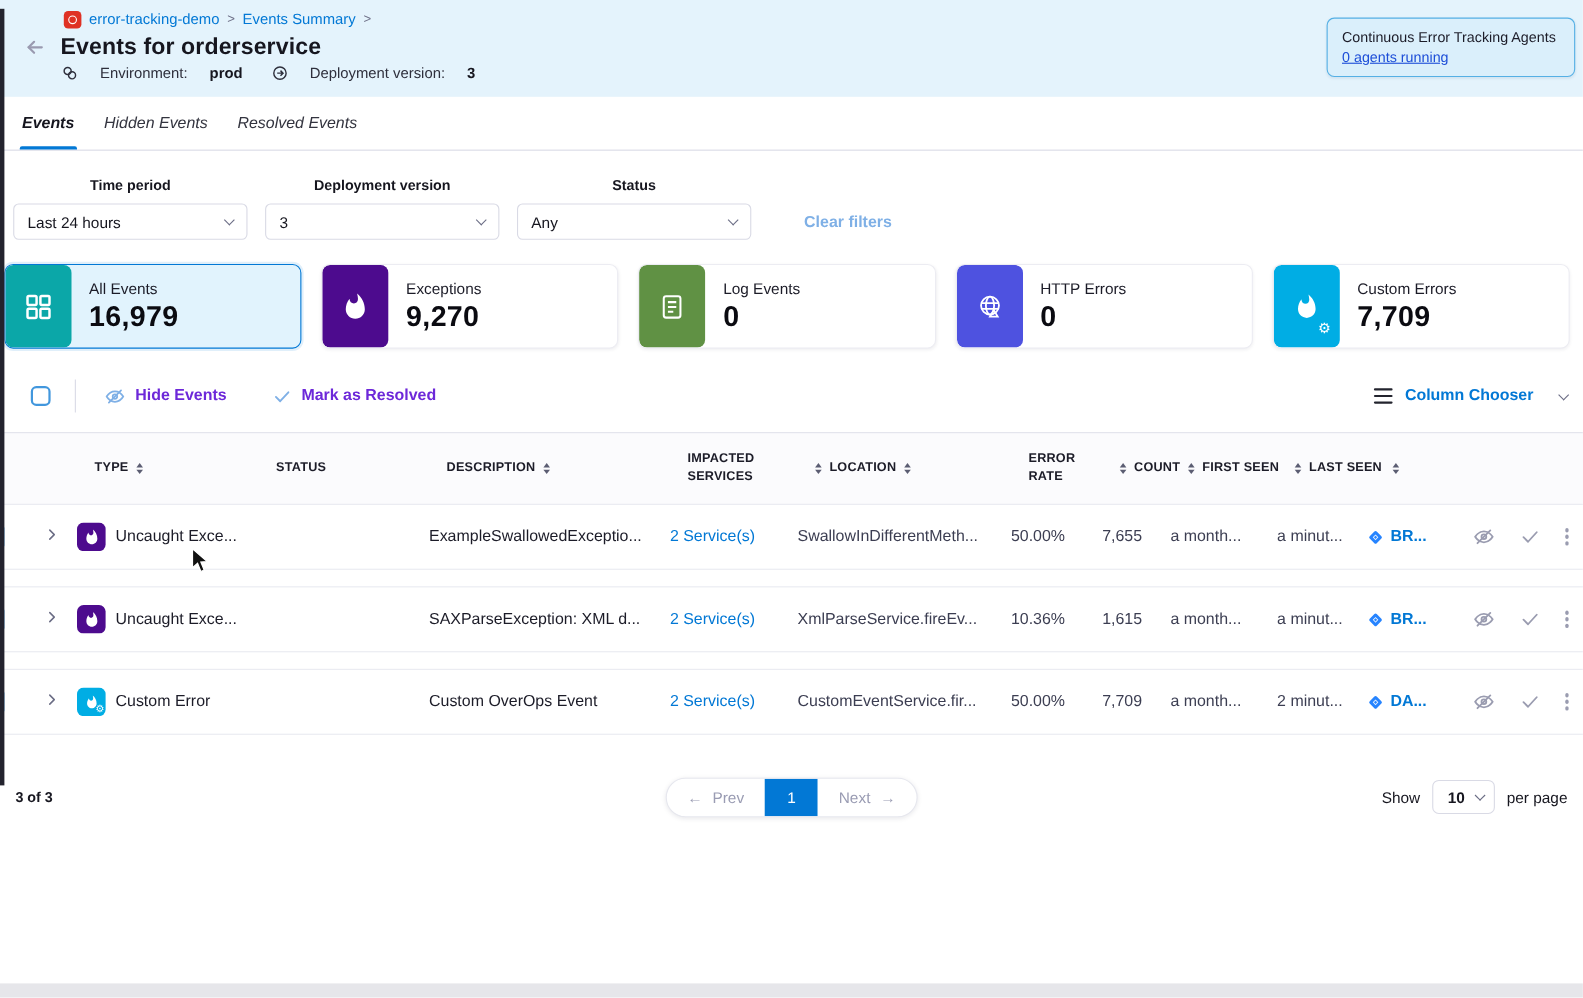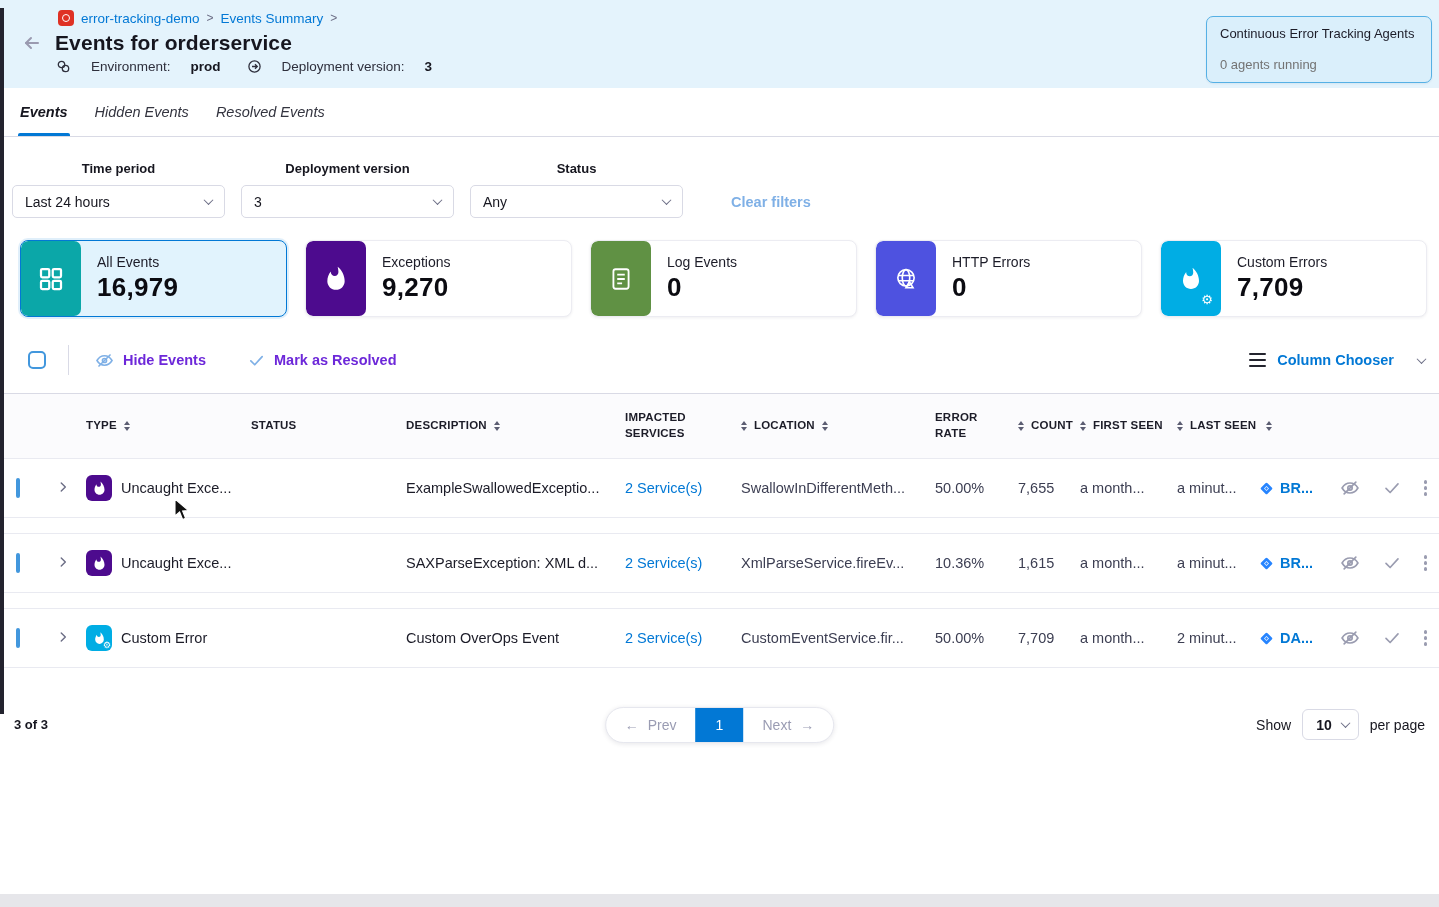--- a/index.html
+++ b/index.html
@@ -6,51 +6,51 @@
   html,body { margin:0; padding:0; }
   body {
     width:1439px; height:907px; position:relative; overflow:hidden;
     background:#fff; font-family:"Liberation Sans", sans-serif; color:#1c1c28;
   }
   .left-strip { position:absolute; left:0; top:8px; width:4px; height:706px; background:#23232e; z-index:9; }
   .bottom-strip { position:absolute; left:0; bottom:0; width:100%; height:13px; background:#e6e6ea; }
 
   
   .topbar { height:88px; background:#e4f3fc; padding:10px 16px 0 22px; position:relative; }
-  .breadcrumb { display:flex; align-items:center; gap:7px; font-size:13.5px;padding-left:36px; }
+  .breadcrumb { display:flex; gap:7px; font-size:13.5px;padding-left:36px; }
   .crumb-icon { width:16px; height:16px; border-radius:4px; background:#df3124; display:inline-flex; align-items:center; justify-content:center; }
   .crumb-icon span { width:8px; height:8px; border:1.7px solid #fff; border-radius:50%; display:block; }
   .crumb-link { color:#0278d5; cursor:pointer; }
   .crumb-sep { color:#6b6d85; font-size:12px; }
   .title-row { display:flex; align-items:center; gap:13px; margin-top:5px; }
   .back-arrow { width:20px; height:20px; flex:0 0 auto; }
   .page-title { font-size:21px; font-weight:bold; color:#16161f; margin:0; letter-spacing:.1px; }
   .meta-row { display:flex; align-items:center; gap:26px; margin-top:4px; padding-left:34px; font-size:13.5px; color:#2e2f3c; }
   .meta-item { display:flex; align-items:flex-end; gap:20px; }
   .meta-item b { color:#16161f; }
   .agents-box { position:absolute; right:7px; top:16px; width:226px; background:#daeffb; border:1px solid #55b0e5; border-radius:7px; padding:9px 13px 10px; box-shadow:0 1px 2px rgba(30,80,120,.08); }
   .agents-title { font-size:13px; color:#1c1c28; }
-  .agents-link { font-size:13px; color:#737373; margin-top:16px; cursor:pointer; }
+  .agents-link { font-size:13px; color:#1d4ed8; margin-top:3px; cursor:pointer;text-decoration:underline; }
 
   
   .tabs { height:49px; background:#fff; border-bottom:1px solid #d9dae5; display:flex; align-items:stretch; padding:0 18px; gap:23px; }
   .tab { display:flex; align-items:center; font-size:14.5px; color:#33343f; position:relative; cursor:pointer; padding:0 2px;font-style:italic; }
   .tab.active { font-weight:bold; color:#16161f; }
   .tab.active::after { content:''; position:absolute; left:0; right:0; bottom:0; height:3px; background:#0278d5; border-radius:2px 2px 0 0; }
 
   
   .filters { display:flex; align-items:flex-end; padding:24px 16px 8px 12px; gap:16px; }
   .filter-group { width:213px; }
   .filter-label { font-size:13px; font-weight:bold; color:#16161f; margin-bottom:9px;text-align:center; }
   .select { height:33px; background:#fff; border:1px solid #d9dae5; border-radius:5px; display:flex; align-items:center; justify-content:space-between; padding:0 12px; font-size:14px; color:#16161f; cursor:pointer; }
   .chev { width:7px; height:7px; border-right:1.6px solid #6b6d85; border-bottom:1.6px solid #6b6d85; transform:rotate(45deg) translate(-1px,-1px); flex:0 0 auto; }
   .clear-filters { margin-left:32px; margin-bottom:8px; font-size:14.5px; font-weight:bold; color:#7fb0e6; cursor:pointer; }
 
   
-  .cards { display:flex; gap:18px; padding:14px 12px 0 20px;justify-content:space-between; }
+  .cards { display:flex; gap:18px; padding:14px 12px 0 4px;justify-content:space-between; }
   .card { flex:1; height:77px; background:#fff; border:1px solid #ececf2; border-radius:8px; display:flex; overflow:hidden; box-shadow:0 1px 3px rgba(25,25,60,.07); cursor:pointer; }
   .card.selected { background:#e1f3fd; border:1.5px solid #0278d5; box-shadow:0 0 0 2px rgba(2,120,213,.12); }
   .card-icon-block { width:60px; flex:0 0 auto; border-radius:7px; display:flex; align-items:center; justify-content:center; }
   .card-body { display:flex; flex-direction:column; justify-content:center; padding:6px 16px; gap:2px; }
   .card-label { font-size:14px; color:#1c1c28; }
   .card-value { font-size:26px; font-weight:bold; color:#0b0b11; letter-spacing:.3px; }
   .gear-glyph { position:absolute; right:8px; bottom:10px; color:#fff; font-size:13px; line-height:1; font-family:"DejaVu Sans", sans-serif; }
 
   
   .toolbar { display:flex; align-items:center; padding:28px 14px 18px 28px; }
@@ -77,21 +77,21 @@
   .sort::after  { content:''; border-left:3.6px solid transparent; border-right:3.6px solid transparent; border-top:4.6px solid #5b5d72; }
 
   .col-check{width:40px;flex:0 0 auto;} .col-exp{width:30px;flex:0 0 auto;}
   .col-type{width:165px;flex:0 0 auto;} .col-status{width:155px;flex:0 0 auto;}
   .col-desc{width:219px;flex:0 0 auto;} .col-svc{width:116px;flex:0 0 auto;}
   .col-loc{width:194px;flex:0 0 auto;} .col-rate{width:83px;flex:0 0 auto;}
   .col-count{width:62px;flex:0 0 auto;} .col-first{width:97px;flex:0 0 auto;}
   .col-last{width:82px;flex:0 0 auto;} .col-ticket{width:81px;flex:0 0 auto;}
   .col-actions{flex:1;display:flex;justify-content:flex-end;gap:23px;padding-right:13px;align-items:center;}
 
-  .trow { display:flex; align-items:center; height:60px; background:#fff; border-top:1px solid #e9eaf1; border-bottom:1px solid #e9eaf1; margin-bottom:15px; padding-left:16px; font-size:14.5px; }
+  .trow { display:flex; align-items:center; height:60px; background:#fff; border-top:1px solid #e9eaf1; border-bottom:1px solid #e9eaf1; margin-bottom:15px; font-size:14.5px; }
   .trow .cell { white-space:nowrap; overflow:hidden; text-overflow:clip; padding-right:10px; }
   .type-wrap { display:flex; align-items:center; gap:9px; }
   .type-icon { width:26px; height:26px; border-radius:6px; display:flex; align-items:center; justify-content:center; position:relative; flex:0 0 auto; }
   .type-icon .gear-glyph { right:1px; bottom:1px; font-size:9px; }
   .c-dark { color:#1c1c28; } .c-grey { color:#3c3e52; }
   .c-link { color:#0278d5; cursor:pointer; }
   .ticket { display:flex; align-items:center; gap:6px; font-weight:bold; color:#0278d5; cursor:pointer; }
   .row-icon { cursor:pointer; display:inline-flex; }
 
   

